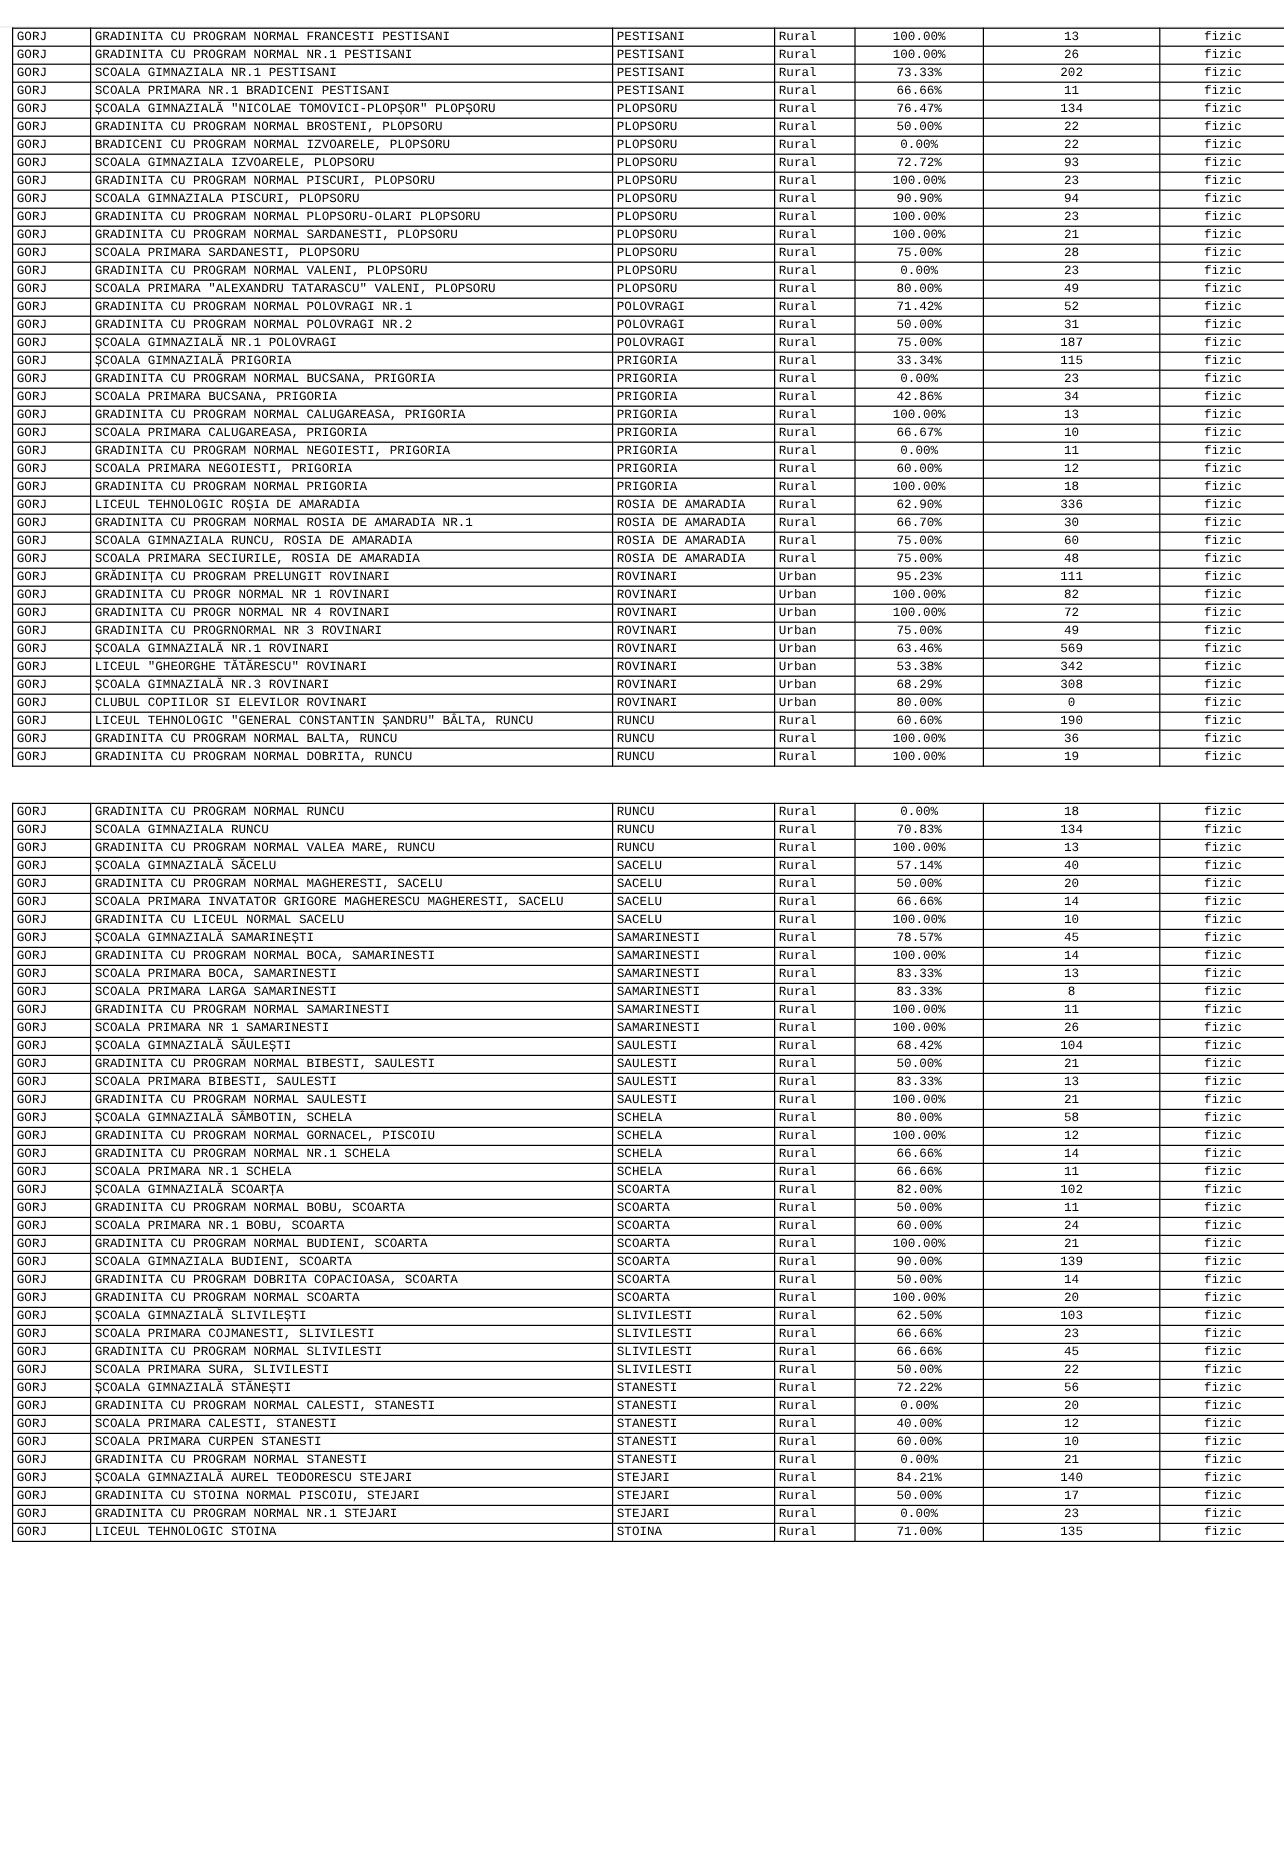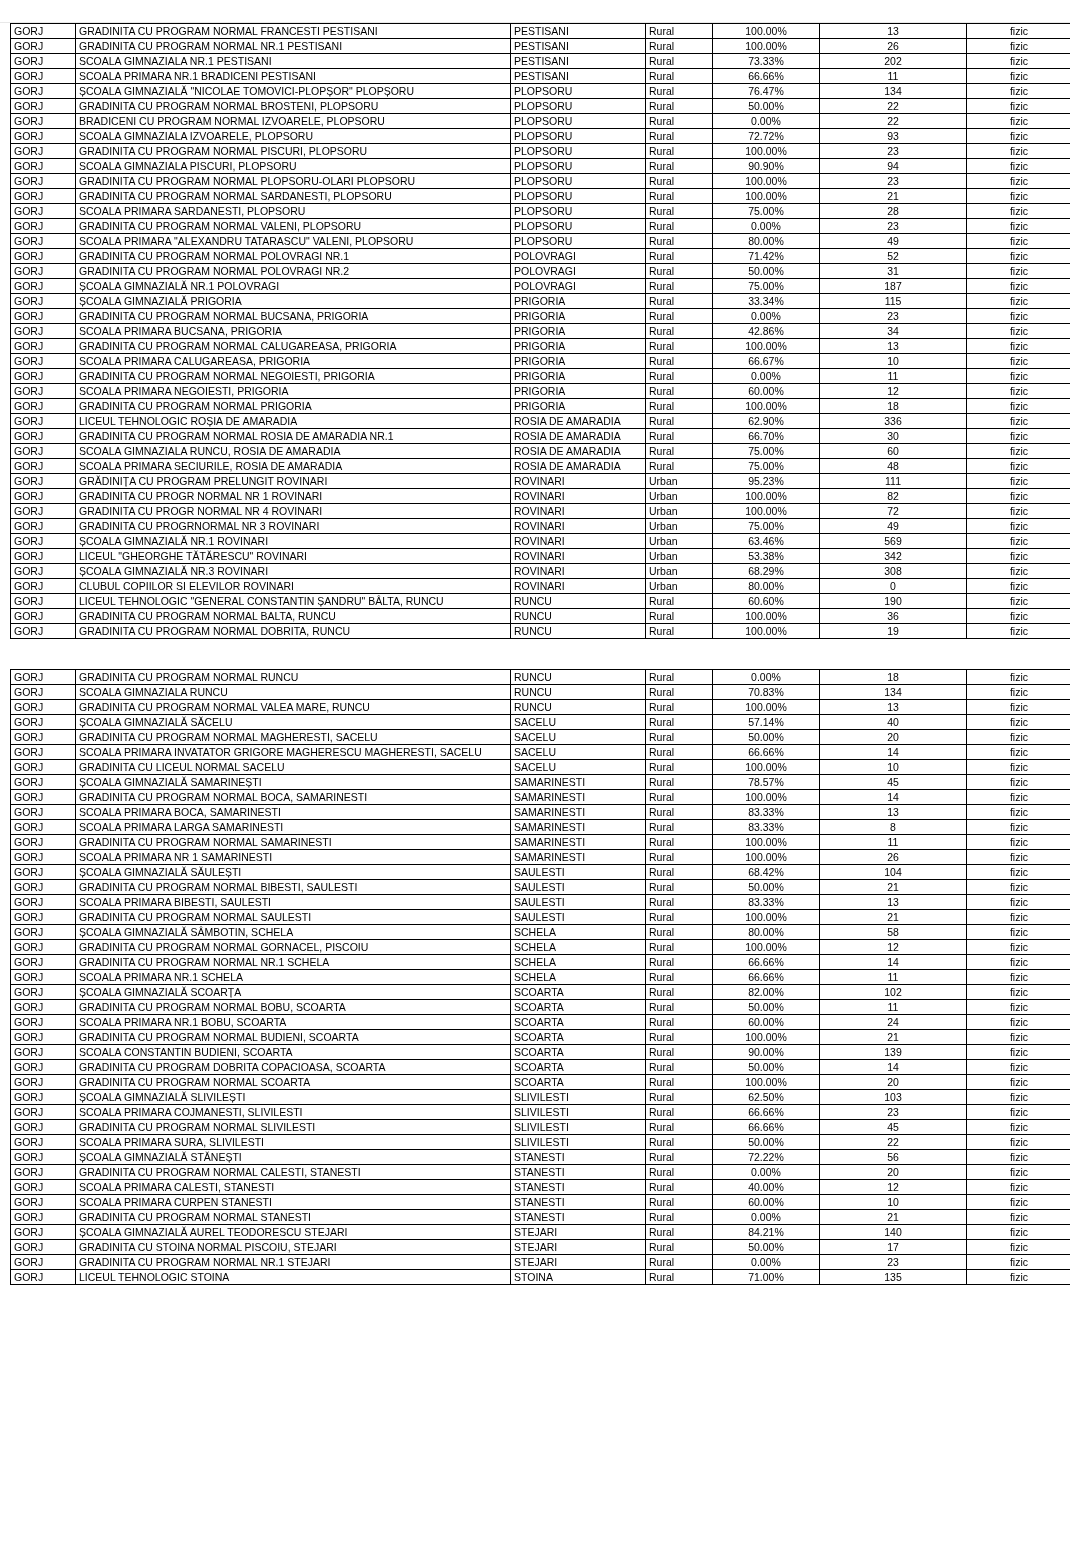--- a/index.html
+++ b/index.html
@@ -13,20 +13,21 @@
     font-family: "Liberation Sans", sans-serif;
     color: #000000;
     font-size: 11px;
   }
   .page {
     position: relative;
     width: 1070px;
     height: 1216px;
     padding: 0;
     box-sizing: border-box;
+    font-family: Liberation Mono, monospace;
   }
   .top-strip {
     height: 22px;
     background: #ffffff;
     border-bottom: 1px solid #e8e8e8;
   }
   table.data {
     border-collapse: collapse;
     table-layout: fixed;
     margin-left: 10px;
@@ -662,21 +663,21 @@
             <td class="c-county">GORJ</td>
             <td class="c-unit">GRADINITA CU PROGRAM NORMAL BUDIENI, SCOARTA</td>
             <td class="c-locality">SCOARTA</td>
             <td class="c-env">Rural</td>
             <td class="c-pct">100.00%</td>
             <td class="c-count">21</td>
             <td class="c-type">fizic</td>
           </tr>
           <tr>
             <td class="c-county">GORJ</td>
-            <td class="c-unit">SCOALA CONSTANTIN BUDIENI, SCOARTA</td>
+            <td class="c-unit">SCOALA GIMNAZIALA BUDIENI, SCOARTA</td>
             <td class="c-locality">SCOARTA</td>
             <td class="c-env">Rural</td>
             <td class="c-pct">90.00%</td>
             <td class="c-count">139</td>
             <td class="c-type">fizic</td>
           </tr>
           <tr>
             <td class="c-county">GORJ</td>
             <td class="c-unit">GRADINITA CU PROGRAM DOBRITA COPACIOASA, SCOARTA</td>
             <td class="c-locality">SCOARTA</td>

